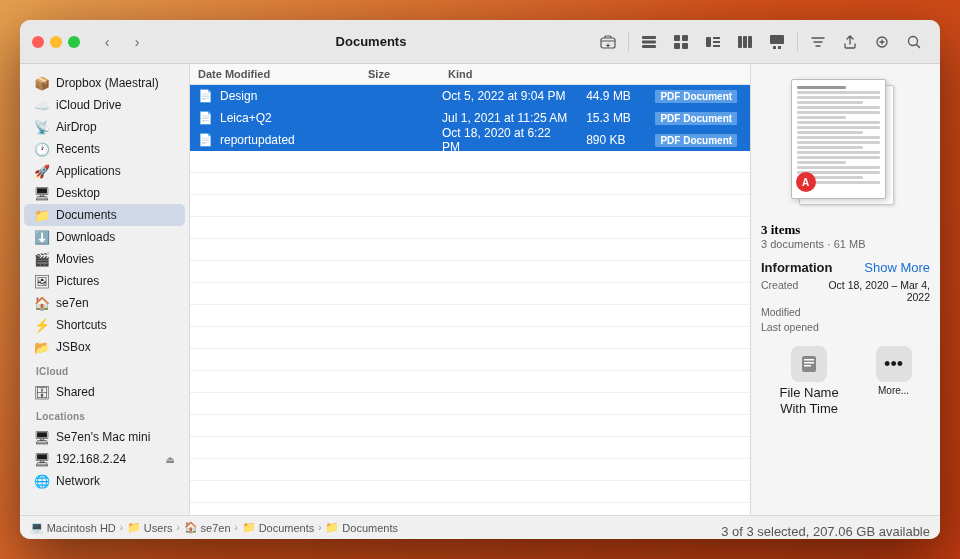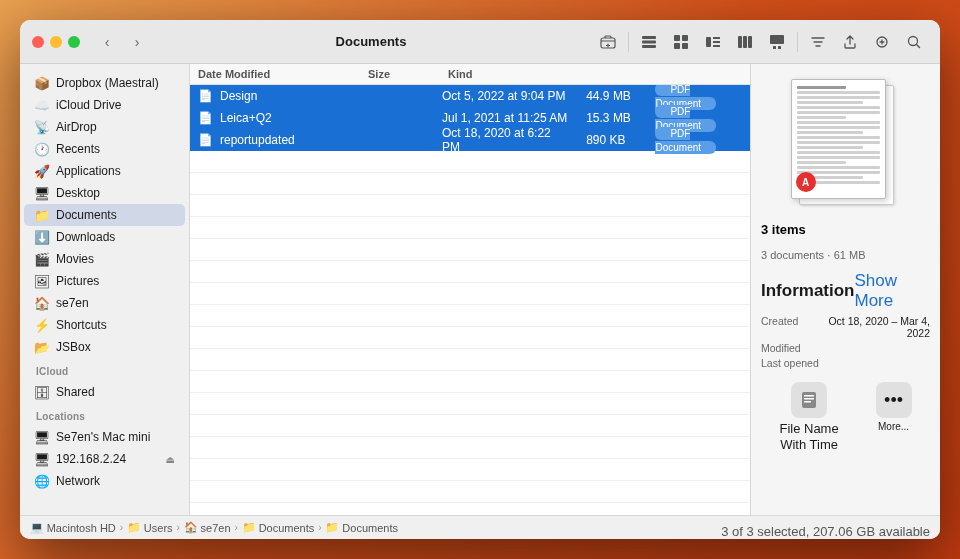--- a/index.html
+++ b/index.html
@@ -181,24 +181,24 @@
       flex-shrink: 0;
       display: flex; align-items: center; justify-content: center;
       font-size: 12px;
     }
     .file-date { width: 170px; padding: 0 8px; color: inherit; }
     .file-size { width: 80px; padding: 0 8px; color: inherit; }
     .file-kind { width: 120px; padding: 0 8px; }
     .badge {
       background: #1a6fd4;
       color: #fff;
-      border-radius: 6px;
-      padding: 1px 15px;
+      border-radius: 1px;
+      padding: 1px 5px;
       font-size: 10px;
-      font-weight: 400;
+      font-weight: 700;
     }
     .empty-row {
       height: 22px;
       border-bottom: 1px solid #f0f0f0;
     }
     
     .preview-panel {
       width: 190px;
       background: #f5f5f5;
       border-left: 1px solid #d8d8d8;
@@ -260,29 +260,30 @@
       border-radius: 50%;
       width: 20px; height: 20px;
       display: flex; align-items: center; justify-content: center;
       color: white;
       font-size: 10px;
       font-weight: bold;
     }
     .preview-title {
       font-size: 13px;
       font-weight: 700;
-      margin-bottom: 12px;
+      margin-bottom: 0;
+      font-family: Liberation Serif, serif;
     }
     .preview-sub {
       font-size: 11px;
       color: #666;
       margin-bottom: 10px;
     }
     .info-section-title {
-      font-size: 17px;
+      font-size: 13px;
       font-weight: 600;
       color: #1a1a1a;
       margin-bottom: 4px;
       display: flex;
       justify-content: space-between;
       align-items: center;
     }
     .show-more {
       color: #1a6fd4;
       cursor: pointer;

